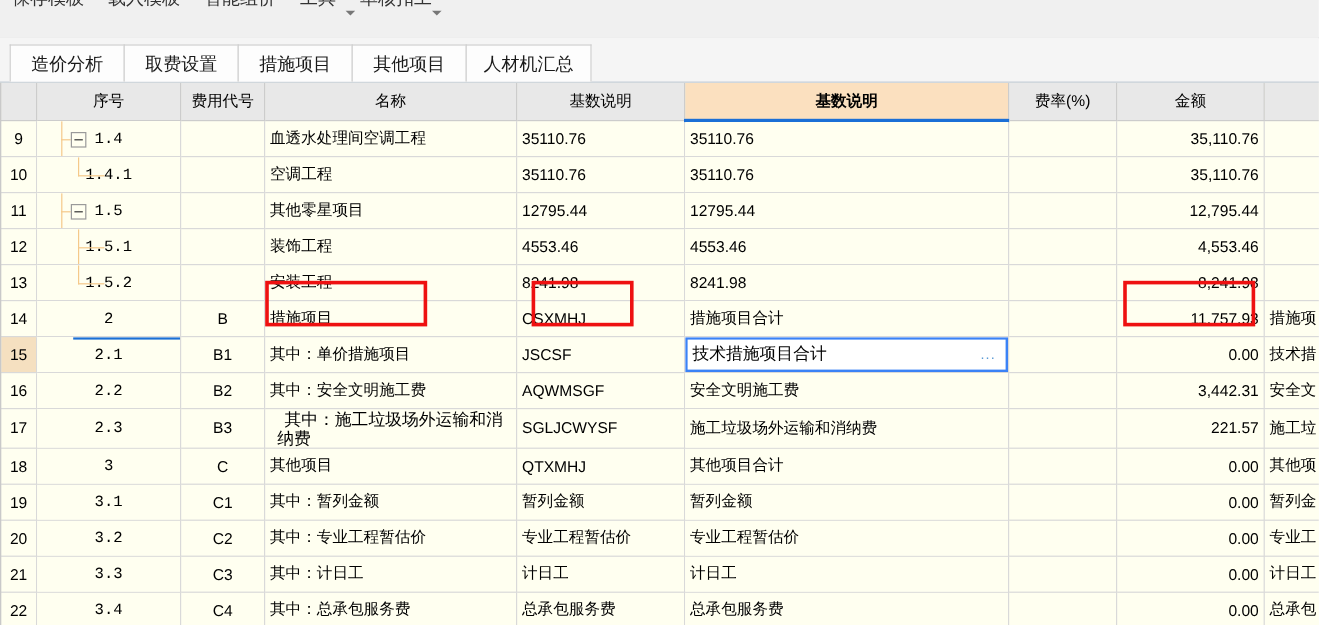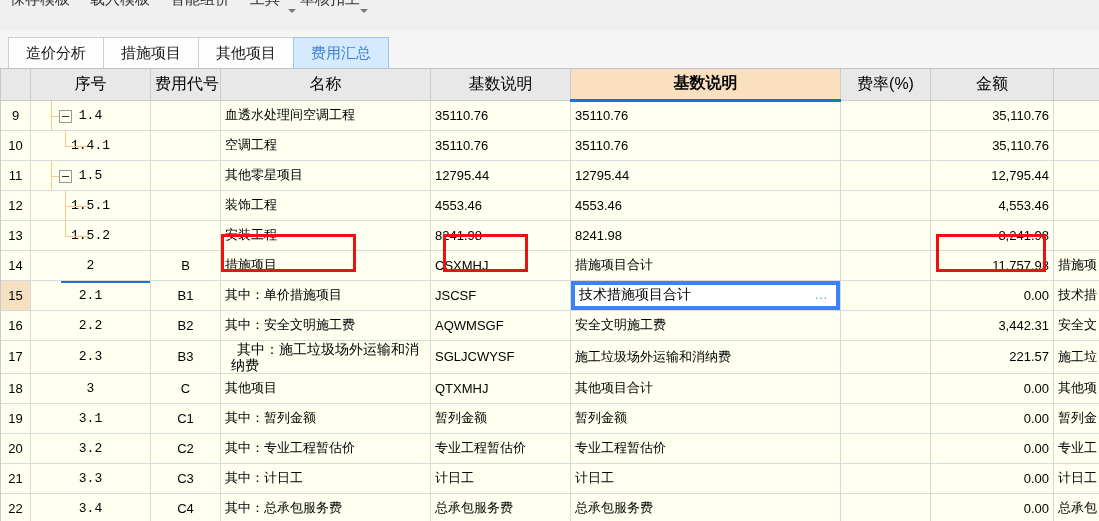--- a/index.html
+++ b/index.html
@@ -96,21 +96,21 @@
     white-space: nowrap;
   }
   table.fee thead th {
     height: 31px;
     background: #e8e8e8;
     border: 1px solid #cccccc;
     border-top: none;
     font-weight: normal;
     color: #000;
     text-align: center;
-    font-size: 16px;
+    font-size: 13px;
   }
   table.fee thead th.hl {
     background: #fbe0bf;
     border-bottom: 3px solid #1b6fd6;
     font-weight: bold;
   }
   table.fee thead th.rowhdr { background: #e8e8e8; }
 
   
   col.c-rownum  { width: 30px; }
@@ -152,21 +152,21 @@
     position: absolute; left: 30px; top: 0;
     width: 1069px; height: 31px;
     border-top: 2px solid #1b6fd6;
     border-bottom: 2px solid #1b6fd6;
     pointer-events: none;
     box-sizing: border-box;
   }
   .edit-cell {
     position: absolute; left: 0; top: 0; right: 0; bottom: 0;
     background: #ffffff;
-    border: 4px solid #3b82f6;
+    border: 2px solid #3b82f6;
     box-sizing: border-box;
     display: flex; align-items: center;
     padding: 0 4px;
   }
   .edit-cell .txt { flex: 1; font-size: 14px; color: #000; }
   .ellipsis-btn {
     color: #5b9bd5; font-size: 12px; letter-spacing: 1px;
     padding: 0 4px; cursor: pointer; line-height: 1;
   }
 
@@ -230,23 +230,24 @@
       <div class="menu-item">工具</div>
       <div class="menu-item">单核扣工</div>
     </div>
     <div class="menu-caret caret-1"></div>
     <div class="menu-caret caret-2"></div>
   </div>
 
   <div class="tabstrip">
     <div class="tabs">
       <div class="tab">造价分析</div>
+      <div class="tab">取费设置</div>
       <div class="tab">措施项目</div>
       <div class="tab">其他项目</div>
-      <div class="tab active">费用汇总</div>
+      <div class="tab">人材机汇总</div>
     </div>
   </div>
 
   <div class="left-gutter"></div>
 
   <div class="grid">
     <table class="fee">
       <colgroup>
         <col class="c-rownum">
           <col class="c-seq">

